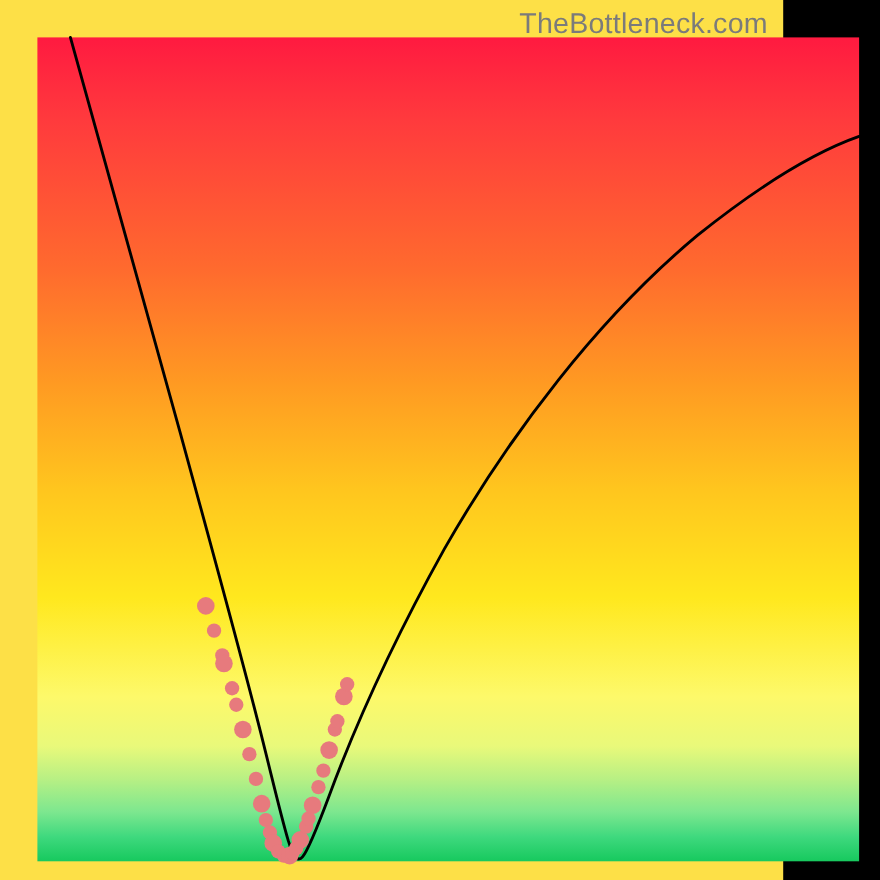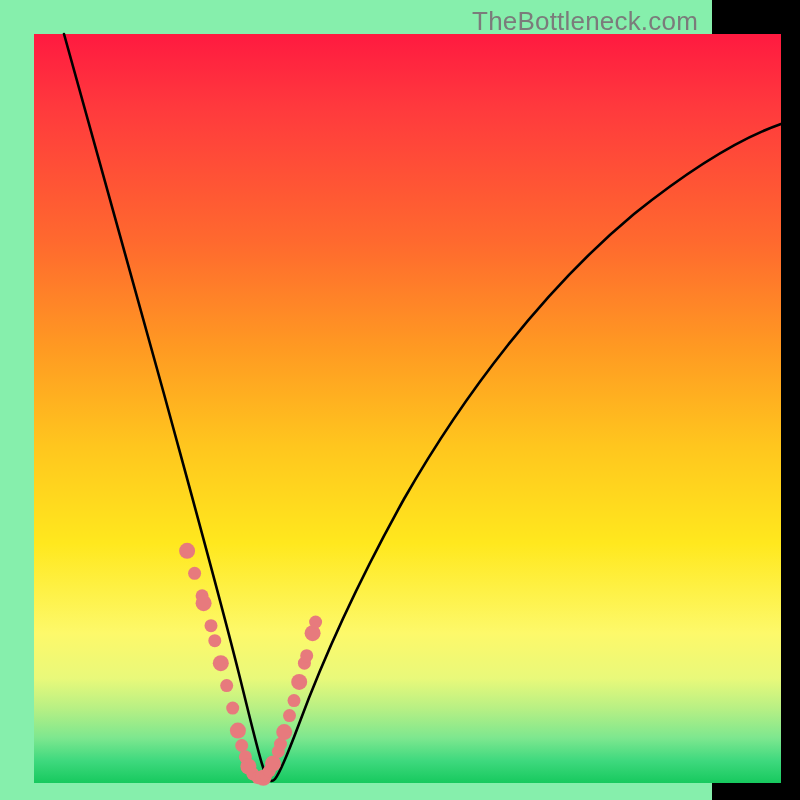--- a/index.html
+++ b/index.html
@@ -8,21 +8,21 @@
     width: 800px;
     height: 800px;
     overflow: hidden;
     background: #000;
     font-family: Arial, Helvetica, sans-serif;
   }
   .frame {
     position: absolute;
     left: 0; top: 0;
     width: 712px; height: 800px;
-    background: #86efac;
+    background: #fde047;
   }
   .plot {
     position: absolute;
     left: 34px;
     top: 34px;
     width: 747px;
     height: 749px;
     
     background: linear-gradient(
       to bottom,

